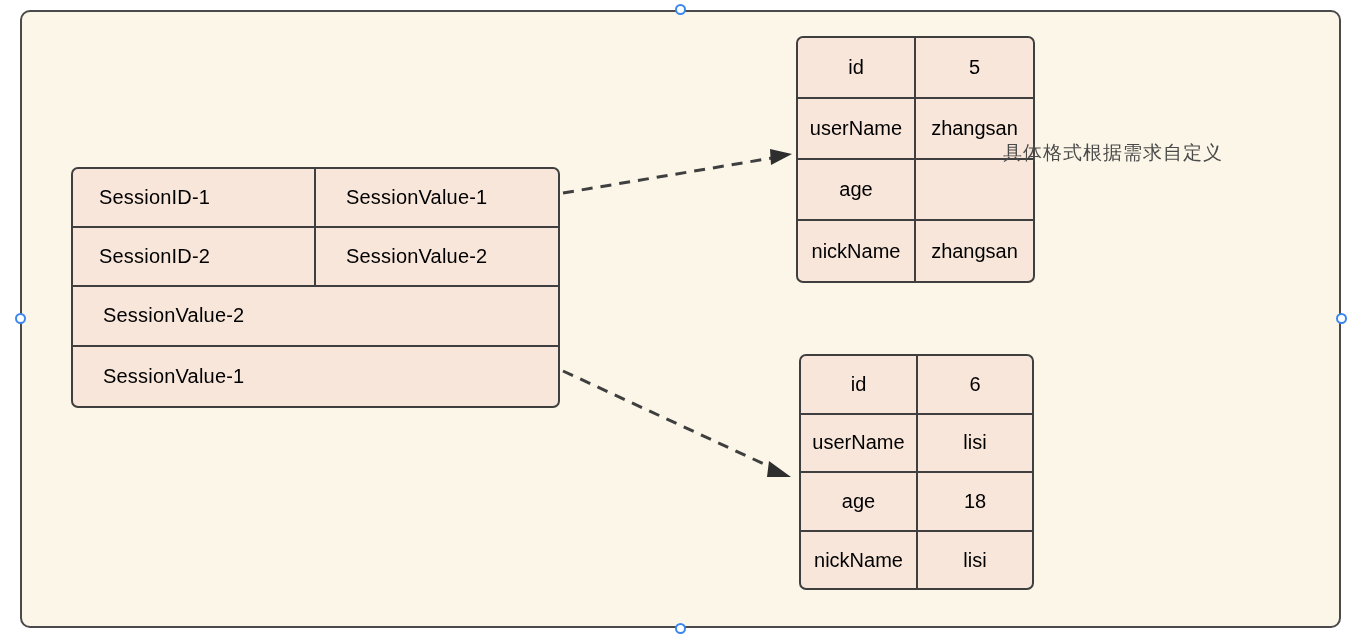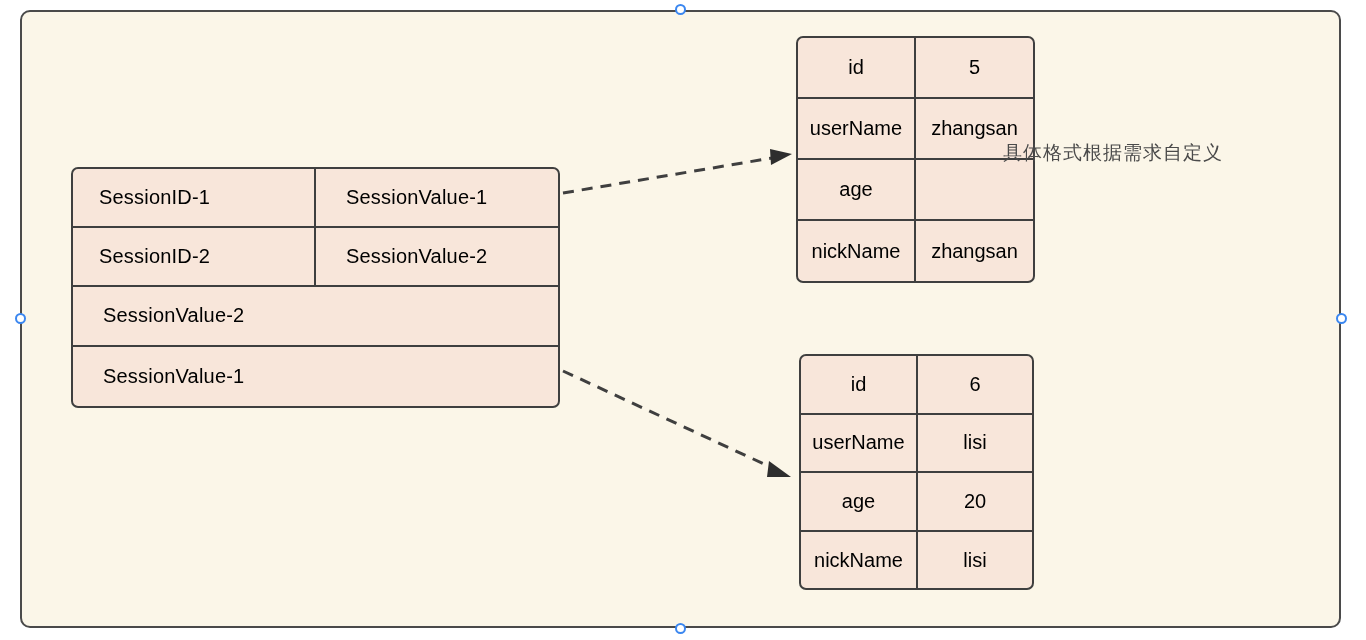--- a/index.html
+++ b/index.html
@@ -178,21 +178,21 @@
     <div class="drow">
       <div class="dcell col-first">id</div>
       <div class="dcell col-second">6</div>
     </div>
     <div class="drow">
       <div class="dcell col-first">userName</div>
       <div class="dcell col-second">lisi</div>
     </div>
     <div class="drow">
       <div class="dcell col-first">age</div>
-      <div class="dcell col-second">20</div>
+      <div class="dcell col-second">18</div>
     </div>
     <div class="drow">
       <div class="dcell col-first">nickName</div>
       <div class="dcell col-second">lisi</div>
     </div>
   </div>
 
   <div id="annotation-note">具体格式根据需求自定义</div>
 
   <svg id="arrow-layer" viewBox="0 0 1366 640">

